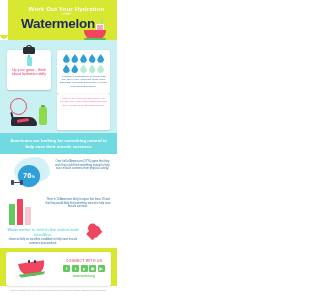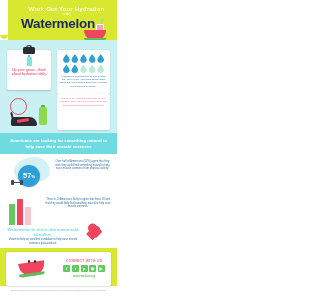--- a/index.html
+++ b/index.html
@@ -323,21 +323,21 @@
     <div class="quote-text">Three in 10 Americans think they'd feel hydrated only if they drank water right after they exercise or do strenuous activity.</div>
   </div>
 
   <div class="banner">
     <div class="banner-text">Americans are looking for something natural to help ease their muscle soreness</div>
   </div>
 
   <div class="sec57">
     <div class="blob"></div>
     <div class="badge57">
-      <span class="num">57</span>
+      <span class="num">76</span>
       <span class="pct">%</span>
     </div>
     <div class="dumbbell">
       <span class="w1"></span>
       <span class="bar"></span>
       <span class="w2"></span>
     </div>
     <div class="sec57-text">Over half of Americans (57%) agree that they wish they could find something natural to help ease muscle soreness from physical activity.</div>
   </div>
 

